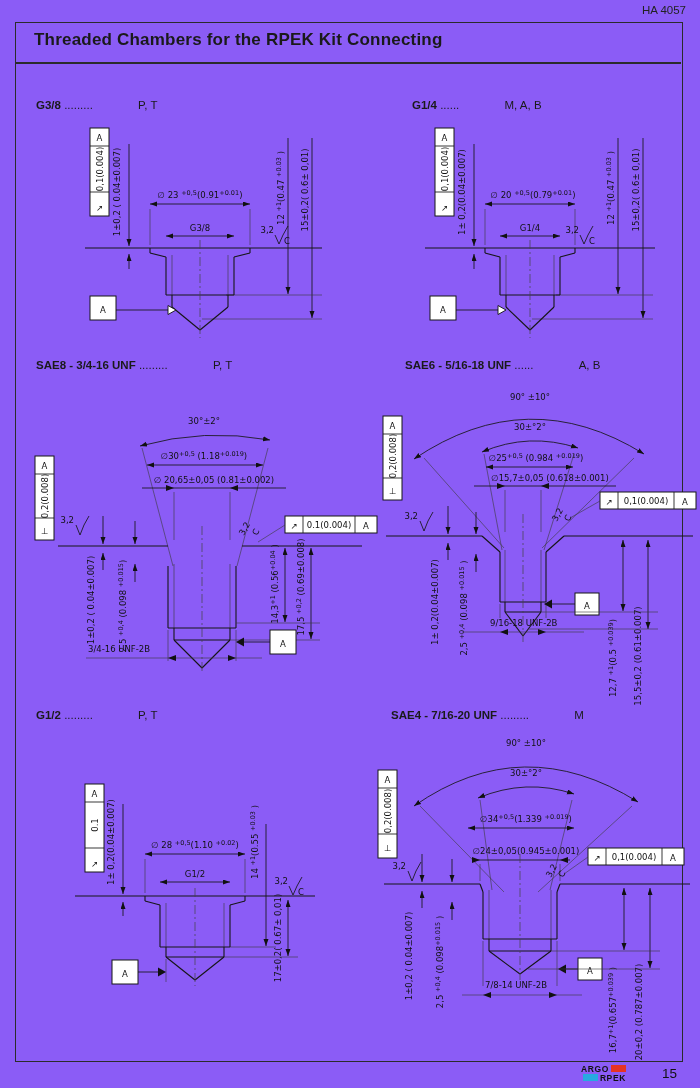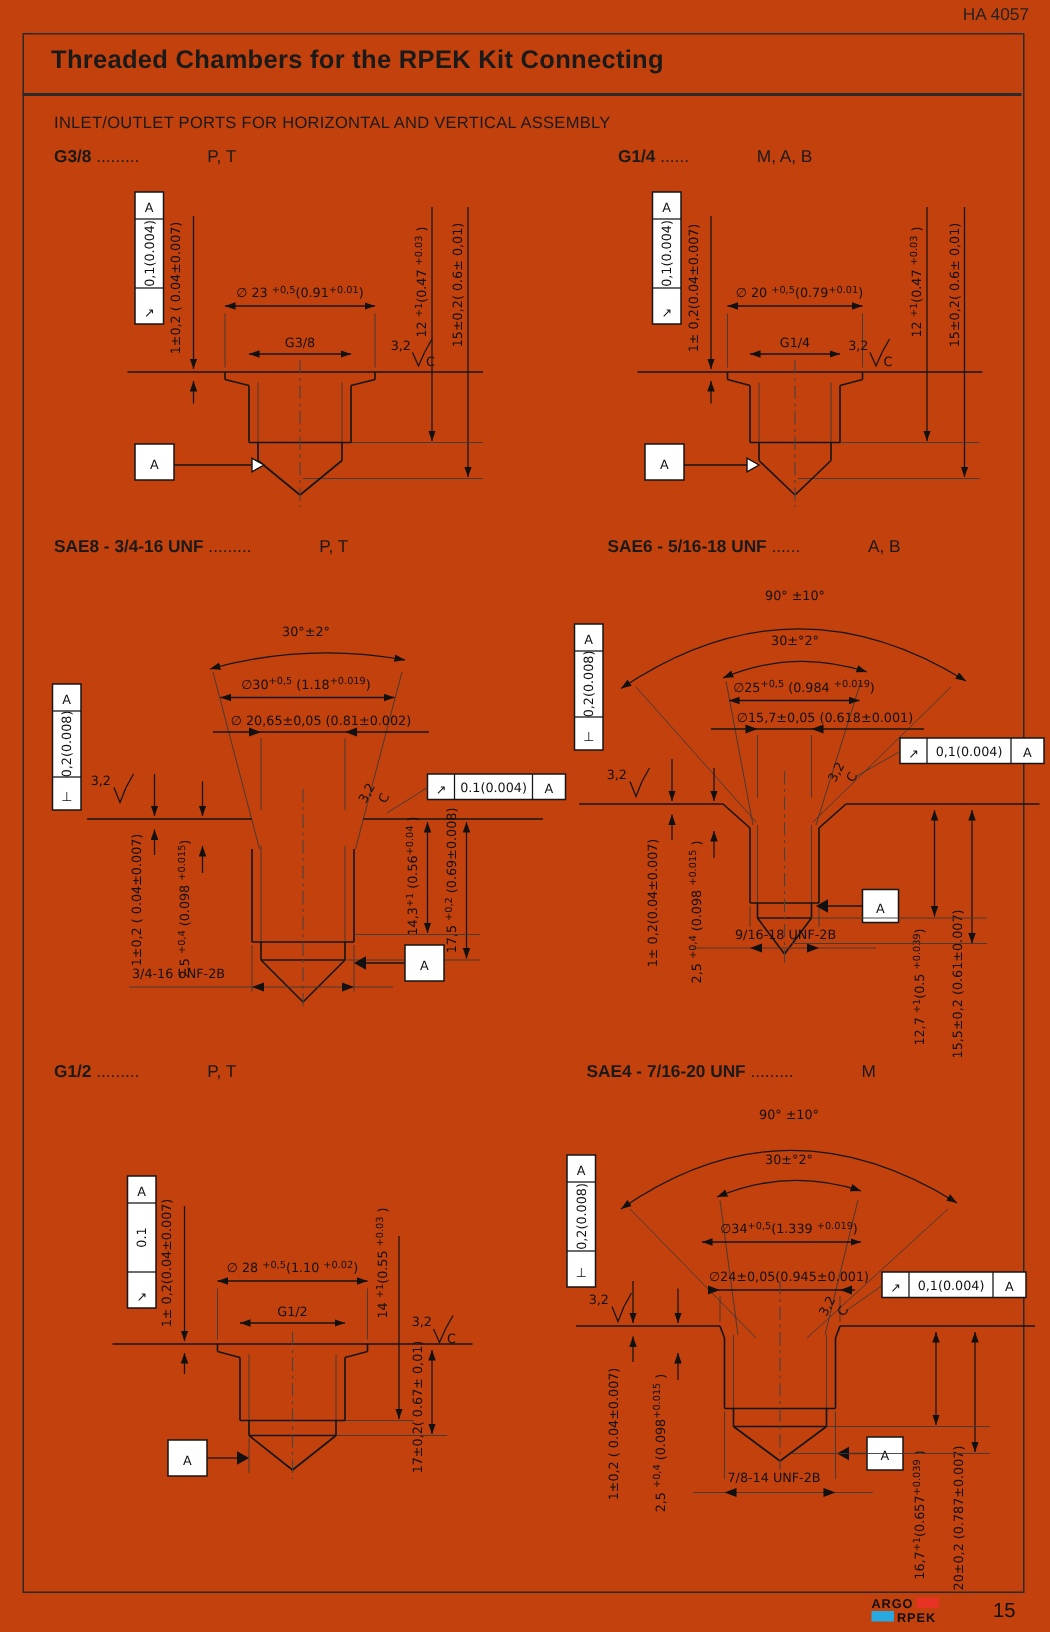--- a/index.html
+++ b/index.html
@@ -1,50 +1,49 @@
 <!DOCTYPE html>
 <html><head>
 <meta charset="utf-8">
 <style>
   html,body{margin:0;padding:0;background:#fff;}
-  .page{position:relative;width:700px;height:1088px;background:#c2410c;
+  .page{position:relative;width:700px;height:1088px;background:#8b5cf6;
         font-family:"Liberation Sans",sans-serif;color:#1a1a1a;overflow:hidden;}
   .docnum{position:absolute;top:4px;right:14px;font-size:11.5px;color:#222;}
   .outer{position:absolute;left:15px;top:22px;width:666px;height:1038px;border:1.6px solid #2b2b2b;}
   .titlebox{position:absolute;left:15px;top:22px;width:666px;height:42px;border-bottom:2px solid #2b2b2b;box-sizing:border-box;}
   .titlebox h1{margin:0;padding:8px 0 0 19px;font-size:17px;letter-spacing:.2px;}
   .subtitle{position:absolute;left:36px;top:76px;font-size:11px;letter-spacing:.2px;}
   .sec-title{position:absolute;font-size:11.5px;white-space:nowrap;}
   .sec-title .nm{font-weight:bold;}
   .sec-title .pt{margin-left:4px;padding-left:38px;}
   svg{position:absolute;overflow:visible;}
   svg text{font-family:"DejaVu Sans",sans-serif;font-size:8.5px;fill:#111;}
   .ln{stroke:#161616;stroke-width:1.1;fill:none;}
   .md{stroke:#161616;stroke-width:.85;fill:none;}
   .tn{stroke:#3a3a3a;stroke-width:.6;fill:none;}
   .cl{stroke:#444;stroke-width:.7;fill:none;stroke-dasharray:9 3 2 3;}
   .fcf{fill:#fff;stroke:#161616;stroke-width:1;}
   .solid{fill:#111;stroke:none;}
   .open{fill:#fff;stroke:#111;stroke-width:.9;}
   .footer-logo{position:absolute;left:581px;top:1064px;line-height:8px;}
-  .lrow{display:flex;align-items:center;gap:2px;height:9px;}
+  .lrow{display:flex;align-items:center;gap:2px;height:9px;justify-content:flex-end;}
   .ltext{font-size:8.5px;font-weight:bold;letter-spacing:.6px;color:#111;}
   .blk{width:15px;height:7px;display:inline-block;}
   .pagenum{position:absolute;left:662px;top:1066px;font-size:13.5px;color:#111;}
 </style>
 </head>
 <body>
 
 <div class="page">
   <div class="docnum">HA 4057</div>
   <div class="outer"></div>
   <div class="titlebox">
     <h1>Threaded Chambers for the RPEK Kit Connecting</h1>
   </div>
-  <div class="subtitle">INLET/OUTLET PORTS FOR HORIZONTAL AND VERTICAL ASSEMBLY</div>
 
   <div class="sec-title" style="left:36px;top:99px;">
     <span class="nm">G3/8</span>
     <span>.........</span>
     <span class="pt">P, T</span>
   </div>
   <div class="sec-title" style="left:412px;top:99px;">
     <span class="nm">G1/4</span>
     <span>......</span>
     <span class="pt">M, A, B</span>

